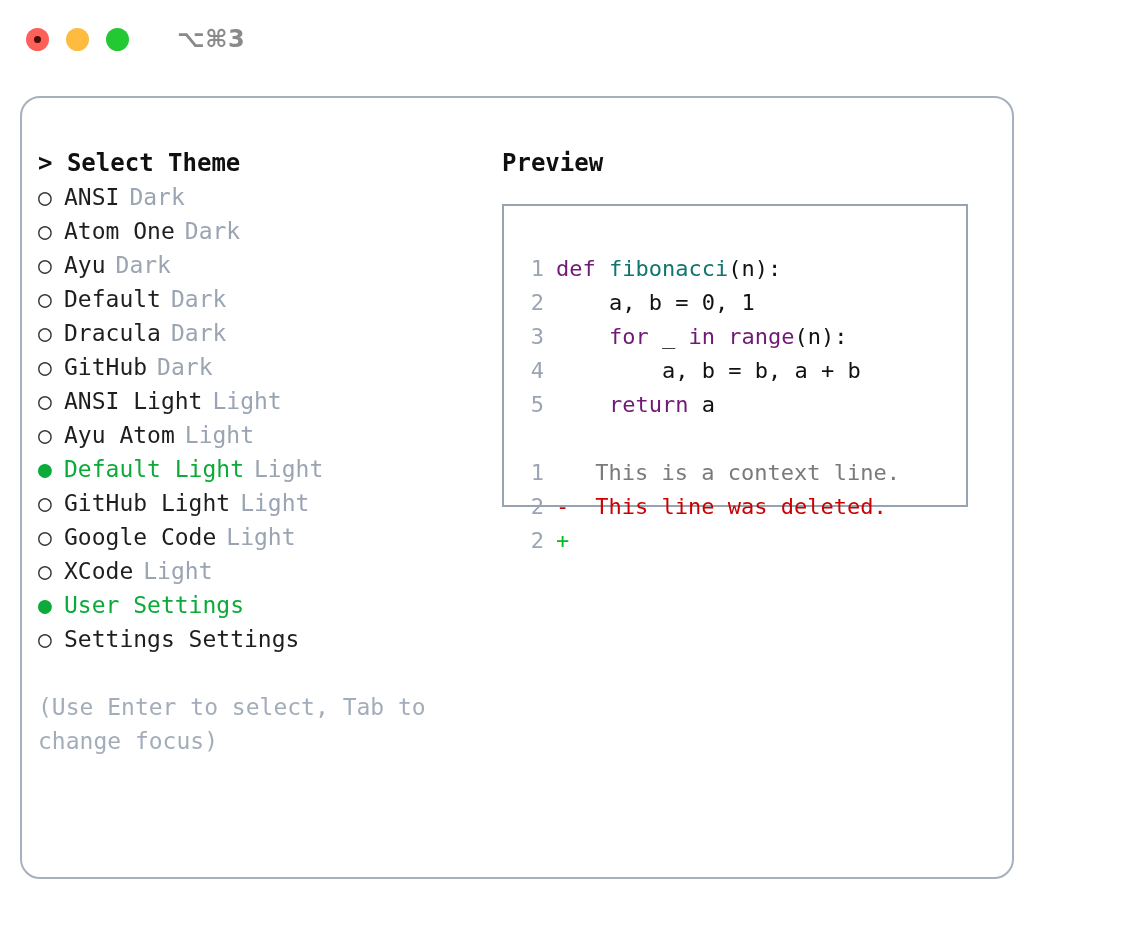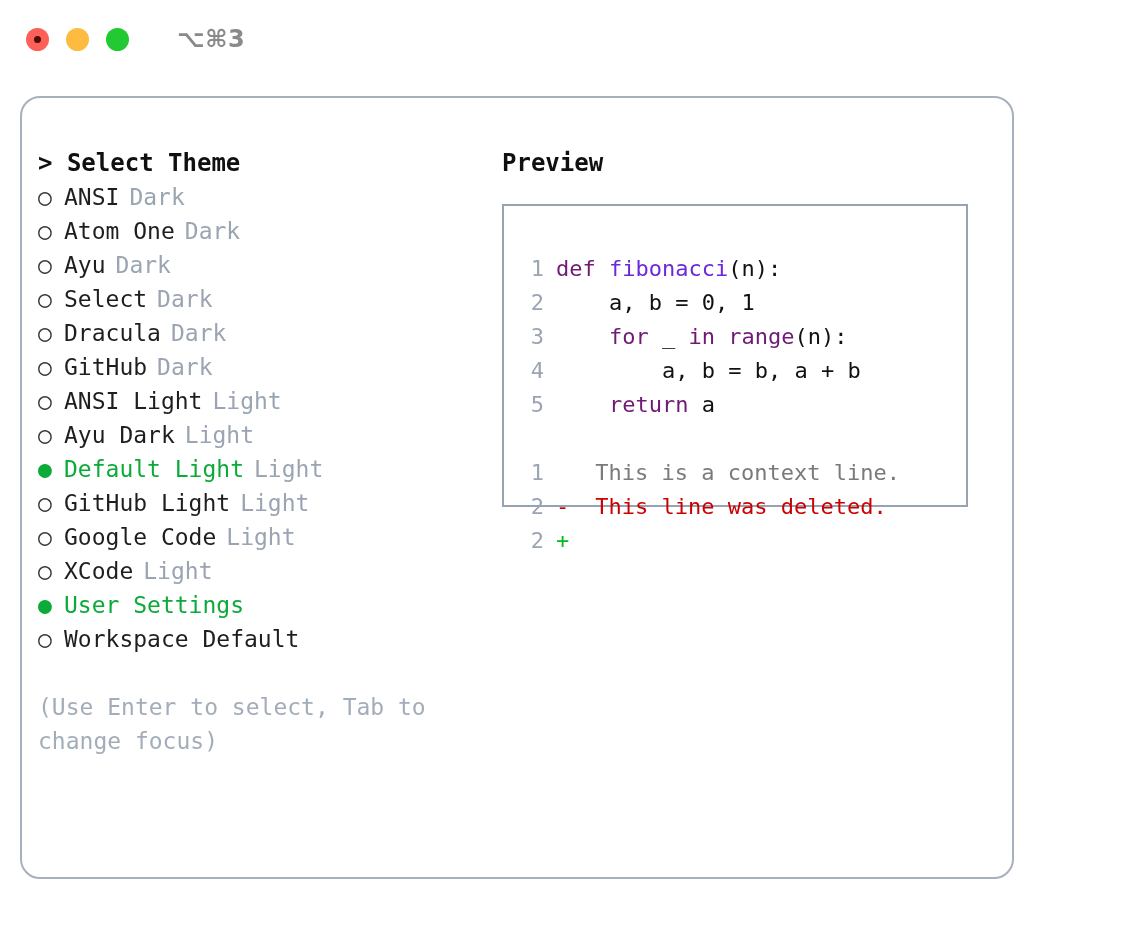--- a/index.html
+++ b/index.html
@@ -174,21 +174,21 @@
   .lineno {
     width: 26px;
     flex: 0 0 26px;
     text-align: right;
     color: #9aa4b2;
     margin-right: 12px;
   }
   .code-body { color: #111111; white-space: pre; }
 
   .tok-kw   { color: #701a75; }
-  .tok-fn   { color: #6d28d9; text-align: right; }
+  .tok-fn   { color: #0f766e; text-align: right; }
   .tok-plain{ color: #111111; }
 
   .diff-gap { height: 34px; }
 
   .diff-line { display: flex; align-items: baseline; font-size: 22px; line-height: 34px; white-space: pre; padding-left: 14px; }
   .diff-ctx  { color: #7a7a7a; }
   .diff-del  { color: #cc0000; }
   .diff-add  { color: #00bb22; }
 </style>
 </head>
@@ -209,34 +209,34 @@
     <div class="columns">
 
       <div class="left-col">
 
         <div class="section-header">&gt; Select Theme</div>
 
         <div class="theme-list">
             <div class="theme-row"><span class="bullet">○</span><span class="theme-name">ANSI</span><span class="theme-badge">Dark</span></div>
             <div class="theme-row"><span class="bullet">○</span><span class="theme-name">Atom One</span><span class="theme-badge">Dark</span></div>
             <div class="theme-row"><span class="bullet">○</span><span class="theme-name">Ayu</span><span class="theme-badge">Dark</span></div>
-            <div class="theme-row"><span class="bullet">○</span><span class="theme-name">Select</span><span class="theme-badge">Dark</span></div>
+            <div class="theme-row"><span class="bullet">○</span><span class="theme-name">Default</span><span class="theme-badge">Dark</span></div>
             <div class="theme-row"><span class="bullet">○</span><span class="theme-name">Dracula</span><span class="theme-badge">Dark</span></div>
             <div class="theme-row"><span class="bullet">○</span><span class="theme-name">GitHub</span><span class="theme-badge">Dark</span></div>
             <div class="theme-row"><span class="bullet">○</span><span class="theme-name">ANSI Light</span><span class="theme-badge">Light</span></div>
-            <div class="theme-row"><span class="bullet">○</span><span class="theme-name">Ayu Dark</span><span class="theme-badge">Light</span></div>
+            <div class="theme-row"><span class="bullet">○</span><span class="theme-name">Ayu Atom</span><span class="theme-badge">Light</span></div>
             <div class="theme-row selected"><span class="bullet selected">●</span><span class="theme-name">Default Light</span><span class="theme-badge">Light</span></div>
             <div class="theme-row"><span class="bullet">○</span><span class="theme-name">GitHub Light</span><span class="theme-badge">Light</span></div>
             <div class="theme-row"><span class="bullet">○</span><span class="theme-name">Google Code</span><span class="theme-badge">Light</span></div>
             <div class="theme-row"><span class="bullet">○</span><span class="theme-name">XCode</span><span class="theme-badge">Light</span></div>
           </div>
 
         <div class="apply-list">
             <div class="theme-row selected"><span class="bullet selected">●</span><span class="theme-name">User Settings</span></div>
-            <div class="theme-row"><span class="bullet">○</span><span class="theme-name">Workspace Default</span></div>
+            <div class="theme-row"><span class="bullet">○</span><span class="theme-name">Settings Settings</span></div>
           </div>
 
         <div class="hint">(Use Enter to select, Tab to change focus)</div>
       </div>
 
       <div class="right-col">
         <div class="section-header">Preview</div>
 
         <div class="preview-box">
           <div class="code-block">

